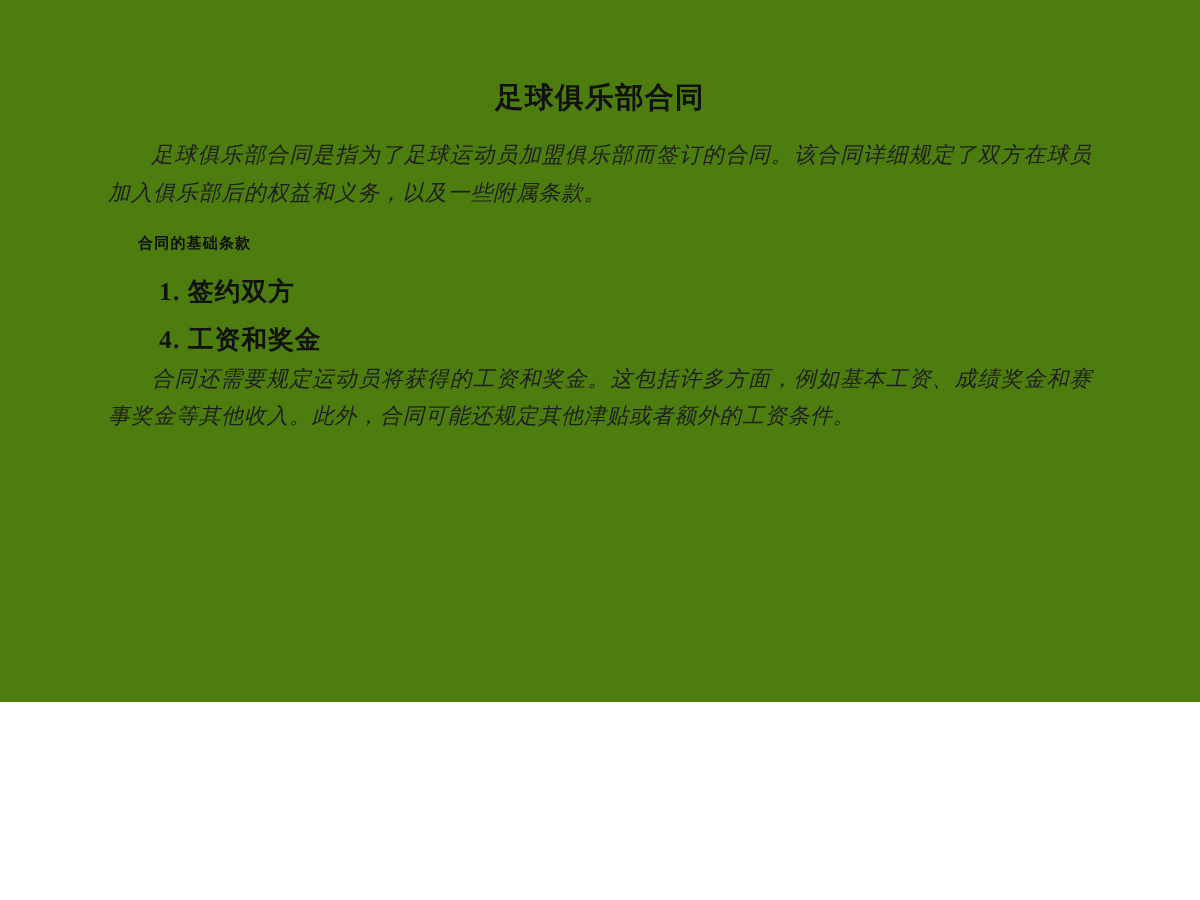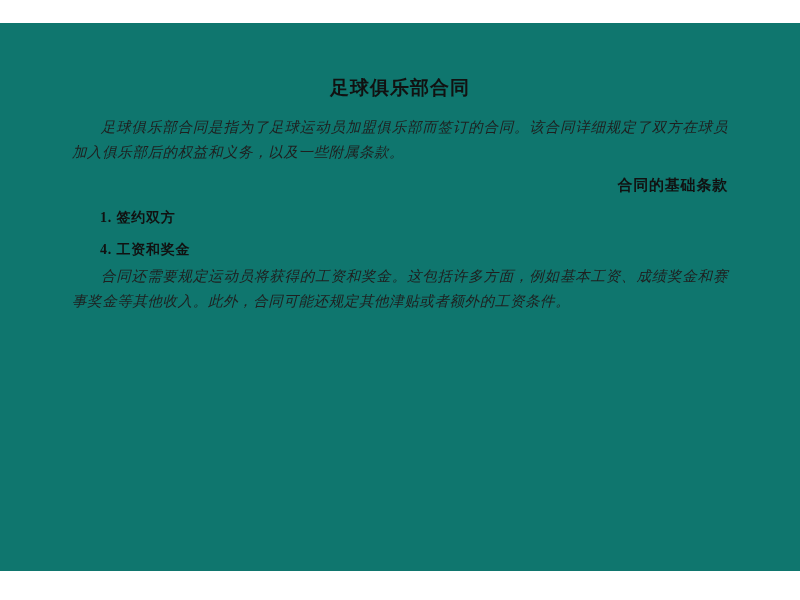--- a/index.html
+++ b/index.html
@@ -9,25 +9,24 @@
   body {
     width: 800px;
     height: 600px;
     background: #ffffff;
     font-family: "Liberation Serif", "DejaVu Serif", serif;
     color: #1a1a1a;
     overflow: hidden;
   }
   .page {
     width: 800px;
-    height: 548px;
+    height: 468px;
     box-sizing: border-box;
     padding: 52px 72px 20px 72px;
-    background: #0f766e;
-    margin-top: 23px;
+    background: #4d7c0f;
   }
   .doc-title {
     text-align: center;
     font-size: 19px;
     font-weight: bold;
     letter-spacing: 1px;
     margin: 0 0 14px 0;
     color: #111111;
   }
   .para {
@@ -35,31 +34,30 @@
     line-height: 25px;
     text-align: justify;
     text-justify: inter-ideograph;
     text-indent: 2em;
     margin: 0 0 4px 0;
     letter-spacing: 0.6px;
     color: #1f1f1f;
     font-style: italic;
   }
   .heading {
-    font-size: 15px;
+    font-size: 10px;
     font-weight: bold;
     line-height: 25px;
     text-indent: 2em;
     margin: 8px 0 2px 0;
     letter-spacing: 0.8px;
     color: #111111;
-    text-align: right;
   }
   .sub-heading {
-    font-size: 14px;
+    font-size: 17px;
     font-weight: bold;
     line-height: 25px;
     text-indent: 2em;
     margin: 7px 0 2px 0;
     letter-spacing: 0.8px;
     color: #111111;
   }
 </style>
 </head>
 <body>

